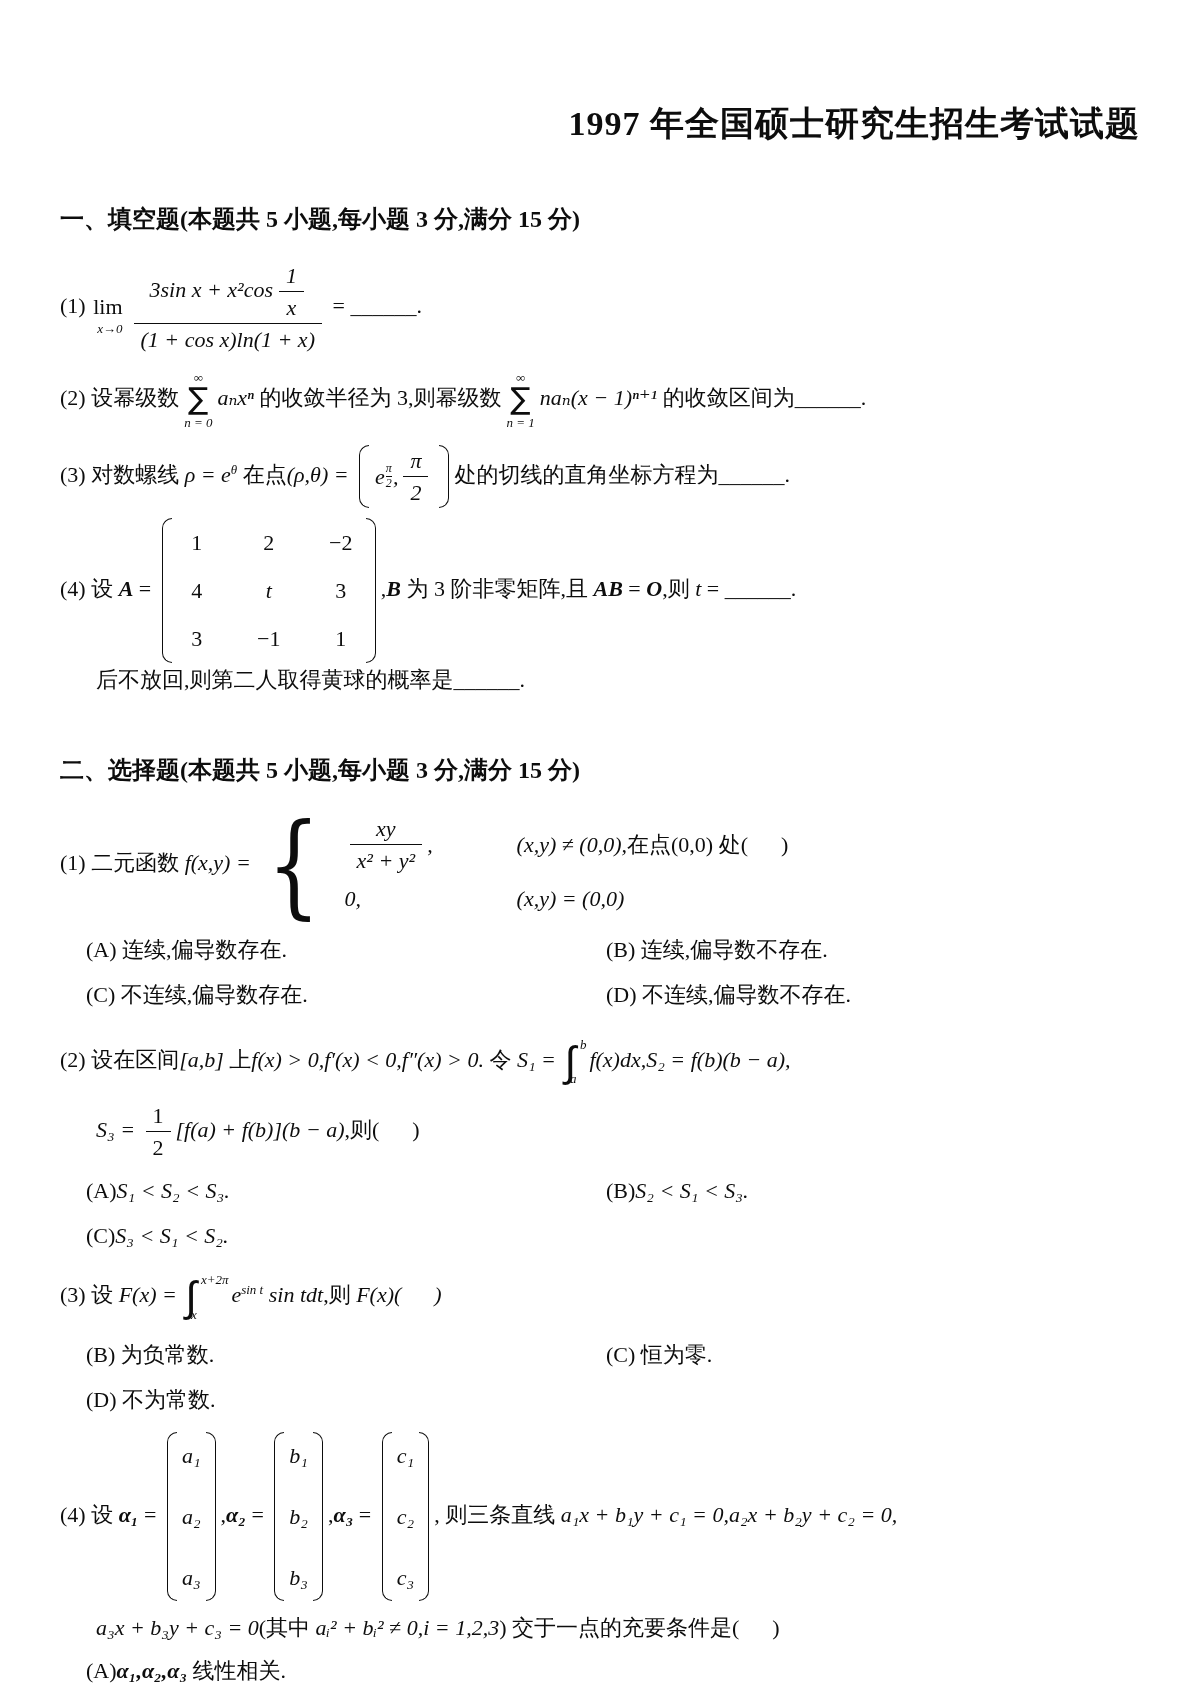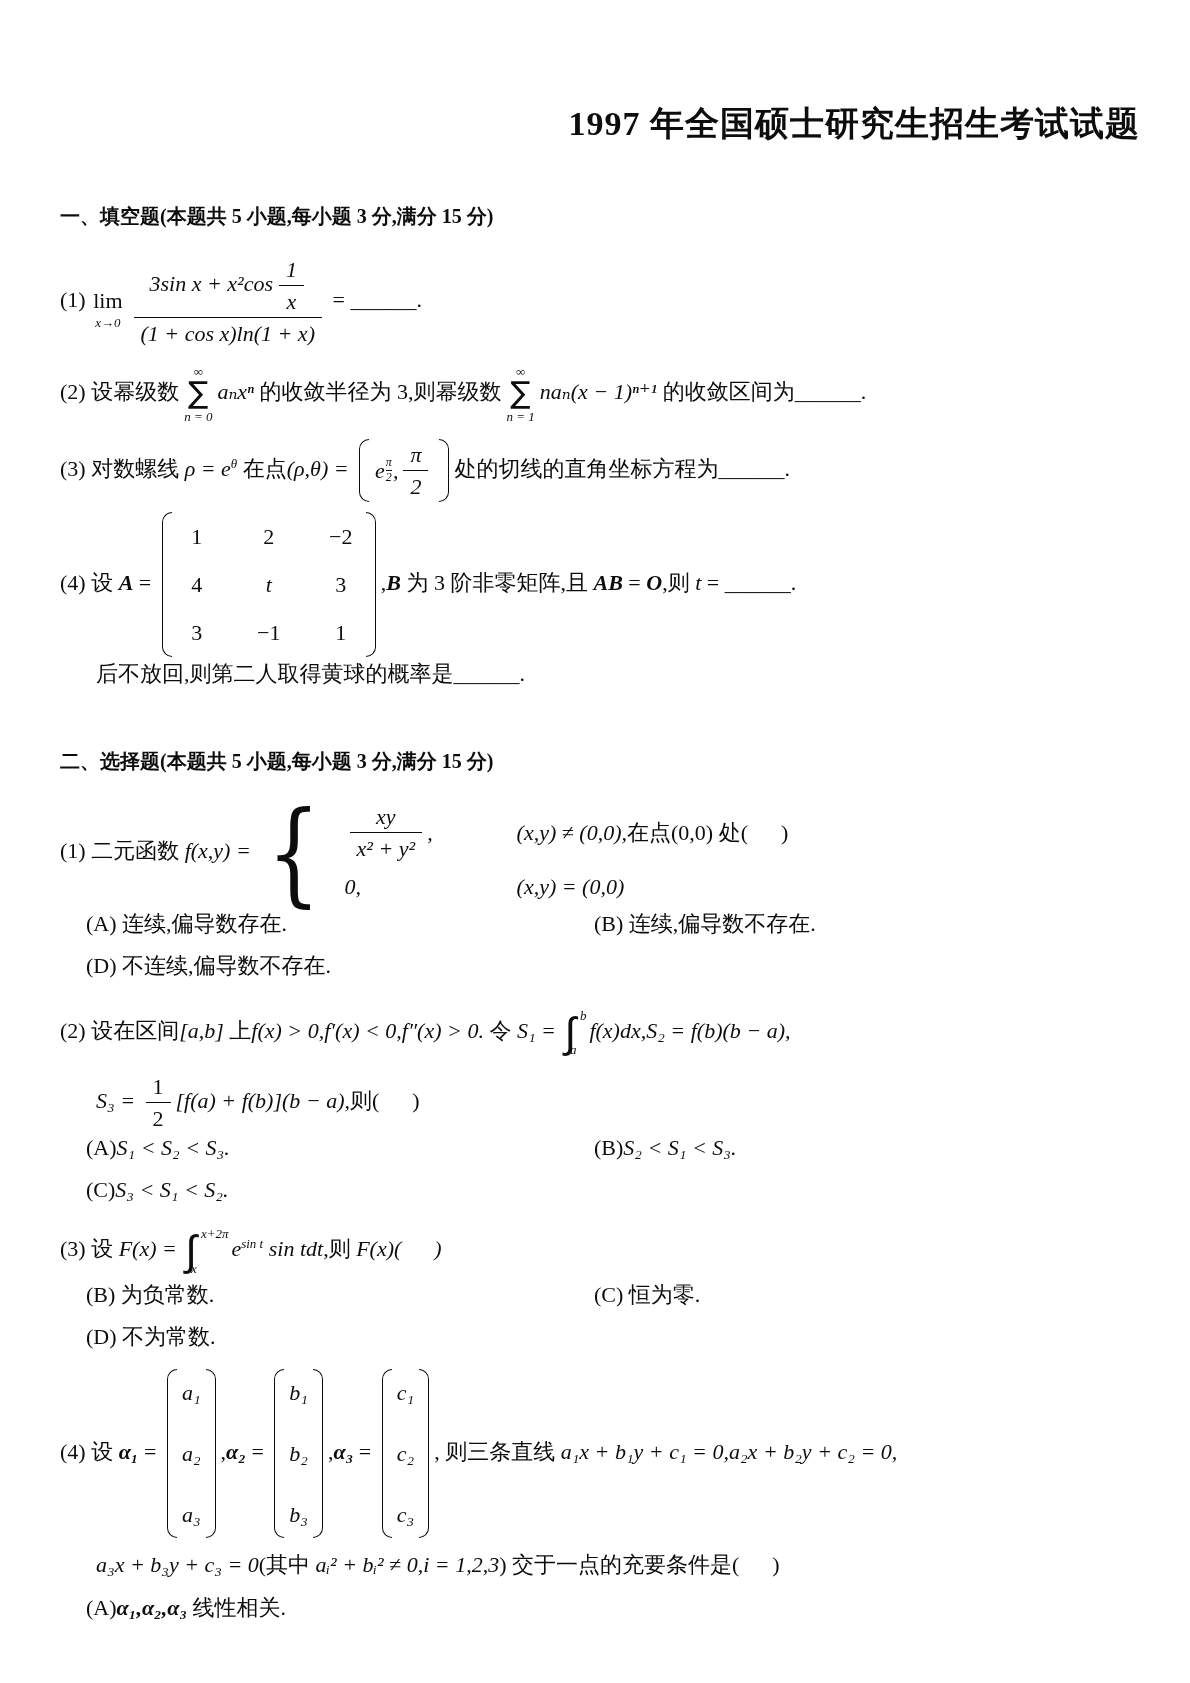--- a/index.html
+++ b/index.html
@@ -7,38 +7,38 @@
   body {
     width:1190px; height:1683px; overflow:hidden;
     color:#0d0d0d;
     font-family:"Liberation Serif","DejaVu Serif",serif;
     font-size:22px; line-height:1.5;
   }
   .page { padding:104px 50px 0 60px; }
 
   .title { text-align:right; font-weight:bold; font-size:34px; letter-spacing:1px; line-height:1.2; }
 
-  .sec-h { font-weight:bold; font-size:20px; margin-top:56px; }
+  .sec-h { font-weight:bold; font-size:24px; margin-top:56px; }
 
   .qline { white-space:nowrap; }
   .cont  { margin-left:36px; }
 
   .t  { font-style:normal; }
   .m  { font-style:italic; }
   .mb { font-style:italic; font-weight:bold; }
   .qn { font-style:normal; }
 
   
   .frac { display:inline-block; text-align:center; vertical-align:middle; margin:0 5px; }
   .f-top { display:block; padding:0 7px 3px; line-height:1.15; }
   .f-bot { display:block; border-top:1.6px solid #0d0d0d; padding:3px 7px 0; line-height:1.15; }
   .frac.inner { margin:0 2px 0 6px; }
 
   
-  .limop { display:inline-block; text-align:center; vertical-align:middle; margin:16px 6px 0 2px; }
+  .limop { display:inline-block; text-align:right; vertical-align:middle; margin:16px 6px 0 2px; }
   .limop .lo { display:block; line-height:1; }
   .limop .ls { display:block; font-size:13px; font-style:italic; line-height:1; margin-top:4px; }
 
   
   .sum { display:inline-flex; flex-direction:column; align-items:center; vertical-align:middle; margin:0 5px; line-height:1; }
   .sum .s-top { font-size:13px; }
   .sum .s-sig { font-size:30px; line-height:1; font-style:normal; font-family:"DejaVu Sans",sans-serif; }
   .sum .s-bot { font-size:13px; font-style:italic; margin-top:2px; }
 
   
@@ -61,21 +61,21 @@
   .v-grid { display:grid; row-gap:13px; padding:7px 5px; justify-items:center;gap:28px; }
 
   
   .pw { display:inline-flex; align-items:center; vertical-align:middle; margin:0 2px; }
   .pw-brace { font-size:112px; line-height:0.95; font-weight:100; transform:scaleX(.75); font-family:"DejaVu Serif",serif; }
   .pw-rows { display:inline-flex; flex-direction:column; row-gap:9px; margin-left:15px; }
   .pw-row { display:flex; align-items:center; }
   .pw-c1 { display:inline-flex; align-items:center; min-width:172px; }
 
   
-  .opts2 { display:grid; grid-template-columns:508px auto; row-gap:9px; margin:0 0 0 26px; }
+  .opts2 { display:grid; grid-template-columns:508px auto; row-gap:9px; margin:14px 0 0 26px;gap:12px; }
   .opts1 { margin:10px 0 0 26px; }
   .opts1 .optline { margin-top:9px; white-space:nowrap; }
   .opt { white-space:nowrap; }
 
   .mt26{margin-top:26px}.mt24{margin-top:24px}.mt18{margin-top:18px}.mt16{margin-top:16px}
   .mt14{margin-top:14px}.mt10{margin-top:10px}
 </style>
 </head>
 <body>
 
@@ -165,20 +165,21 @@
                 <span class="m">0,</span>
               </span>
               <span class="m">(x,y) = (0,0)</span>
             </span>
           </span>
         </span>
     </div>
     <div class="opts2">
       <div class="opt t">(A) 连续,偏导数存在.</div>
       <div class="opt t">(B) 连续,偏导数不存在.</div>
+      <div class="opt t">(C) 不连续,偏导数存在.</div>
       <div class="opt t">(D) 不连续,偏导数不存在.</div>
     </div>
   </div>
 
   <div>
     <div class="qline mt24">
       <span class="qn">(2) </span><span class="t">设在区间</span><span class="m">[a,b]</span><span class="t"> 上</span><span class="m">f(x) &gt; 0,f′(x) &lt; 0,f″(x) &gt; 0.</span><span class="t"> 令 </span><span class="m">S₁ = </span><span class="intg">
           <span class="i-sign">∫</span>
           <span class="i-lims">
             <span class="i-up">b</span>

